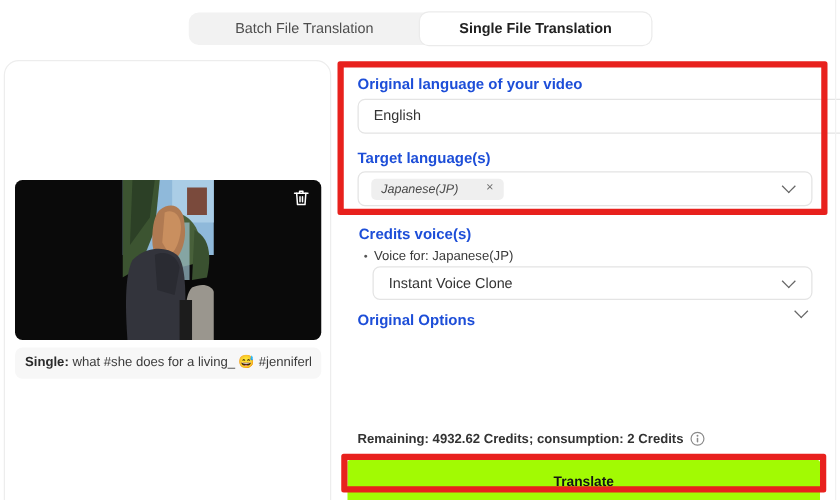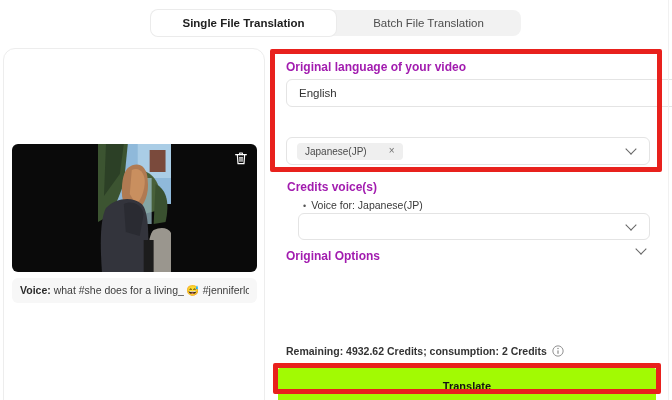--- a/index.html
+++ b/index.html
@@ -23,32 +23,32 @@
   .video-strip { position:absolute; left:35%; top:0; width:30%; height:100%; }
   .video-strip svg { display:block; width:100%; height:100%; }
   .trash-btn { position:absolute; top:6px; right:8px; width:16px; height:16px; cursor:pointer; }
   .trash-btn svg { width:16px; height:16px; }
   .meta { position:absolute; left:8px; top:229px; width:245px; background:#f7f7f7;
           border-radius:6px; padding:5px 8px; font-size:10.5px; line-height:15px; color:#3c3c3c; }
   .meta b { color:#2b2b2b; }
   .meta .line { white-space:nowrap; overflow:hidden; }
 
   
-  .flabel { position:absolute; font-size:12px; font-weight:700; color:#a21caf; }
+  .flabel { position:absolute; font-size:12px; font-weight:700; color:#1d4ed8; }
   .select { position:absolute; height:28px; border:1px solid #e4e4e4; border-radius:6px;
             background:#fff; display:flex; align-items:center; padding:0 30px 0 12px;
             font-size:11.5px; color:#333; cursor:pointer; }
   .chev { position:absolute; right:14px; top:50%; width:8px; height:8px; margin-top:-6px;
           border-right:1.4px solid #666; border-bottom:1.4px solid #666;
           transform:rotate(45deg); }
   .chev.free { position:absolute; }
   .pill { display:inline-flex; align-items:center; gap:22px; background:#efefef;
-          border-radius:4px; padding:3px 8px; font-size:10px; color:#4a4a4a; }
+          border-radius:4px; padding:3px 8px; font-size:10px; color:#4a4a4a;font-style:italic; }
   .pill .x { font-size:10px; color:#707070; cursor:pointer; line-height:1; }
-  .bullet-line { position:absolute; font-size:10.5px; color:#3a3a3a;margin-left:12px; }
+  .bullet-line { position:absolute; font-size:10.5px; color:#3a3a3a; }
   .bullet-line .dot { color:#555; margin-right:5px; font-size:9px; }
   .credits { position:absolute; font-size:10.5px; color:#333; display:flex; align-items:center; gap:5px; }
   .info-ic { width:12px; height:12px; }
   .translate-btn { position:absolute; left:278px; top:368px; width:378px; height:35px;
                    background:#a2fa03; border:none; border-radius:2px;
                    font-family:"Liberation Sans",sans-serif; font-size:11px; font-weight:700;
                    color:#141414; display:flex; align-items:center; justify-content:center;
                    cursor:pointer; }
 
   
@@ -58,22 +58,22 @@
   .annot.box2 { left:273px; top:363px; width:388px; height:31px; }
 
   .page-right-edge { position:absolute; right:3px; top:0; width:1px; height:400px; background:#f1f1f1; }
 </style>
 </head>
 <body>
 
 <div id="app">
 
   <div class="tabbar">
+    <div class="tab">Batch File Translation</div>
     <div class="tab active">Single File Translation</div>
-    <div class="tab">Batch File Translation</div>
   </div>
 
   <div class="left-card">
     <div class="thumb">
       <div class="video-strip">
         <svg viewBox="0 0 74 128" preserveAspectRatio="none" aria-hidden="true">
           <rect x="0" y="0" width="74" height="60" fill="#8fb9da"></rect>
           <rect x="40" y="0" width="34" height="34" fill="#aacde6"></rect>
           <rect x="52" y="6" width="16" height="22" fill="#7a4a3c"></rect>
           <path d="M0 0 L30 0 L26 40 L14 70 L0 78 Z" fill="#3c5431"></path>
@@ -94,45 +94,47 @@
           <path d="M4 7h16"></path>
             <path d="M10 7V4.5h4V7"></path>
           <path d="M6.5 7l1 13.5h9l1-13.5"></path>
           <path d="M10.5 11v6"></path>
             <path d="M13.5 11v6"></path>
         </svg>
       </div>
     </div>
     <div class="meta">
       <div class="line">
-        <b>Voice:</b>
+        <b>Single:</b>
         <span>what #she does for a living_ 😅 #jenniferlopez #...</span>
       </div>
     </div>
   </div>
 
   <div class="flabel" style="left:286px; top:60px;">Original language of your video</div>
   <div class="select" style="left:286px; top:79px; width:416px;">
     <span>English</span>
     <span class="chev"></span>
   </div>
 
+  <div class="flabel" style="left:286px; top:119px;">Target language(s)</div>
   <div class="select" style="left:286px; top:137px; width:364px; padding-left:10px;">
     <span class="pill">
       <span>Japanese(JP)</span>
       <span class="x">×</span>
     </span>
     <span class="chev"></span>
   </div>
 
   <div class="flabel" style="left:287px; top:180px;">Credits voice(s)</div>
   <div class="bullet-line" style="left:291px; top:199px;">
     <span class="dot">•</span><span>Voice for: Japanese(JP)</span>
   </div>
   <div class="select" style="left:298px; top:213px; width:352px; height:27px;">
+    <span>Instant Voice Clone</span>
     <span class="chev"></span>
   </div>
 
   <div class="flabel" style="left:286px; top:249px;">Original Options</div>
   <span class="chev free" style="left:637px; top:251px;"></span>
 
   <div class="credits" style="left:286px; top:345px;font-weight:bold;">
     <span>Remaining: 4932.62 Credits; consumption: 2 Credits</span>
     <svg class="info-ic" viewBox="0 0 14 14">
       <circle cx="7" cy="7" r="6" fill="none" stroke="#8a8a8a" stroke-width="1.1"></circle>

